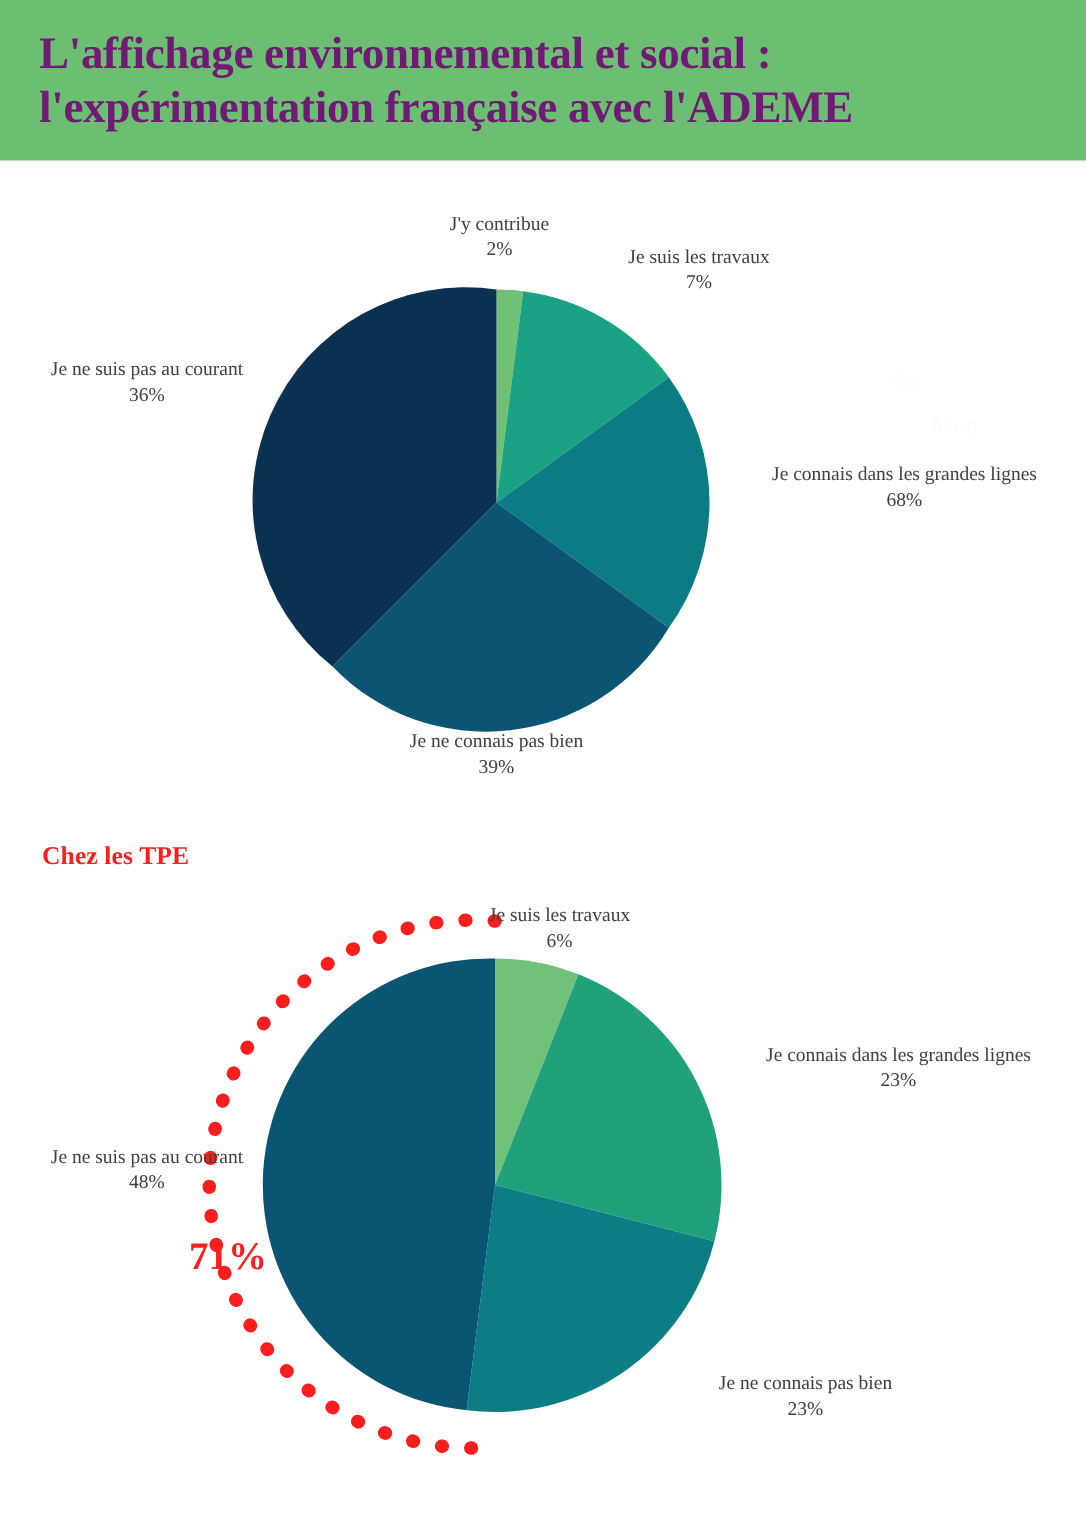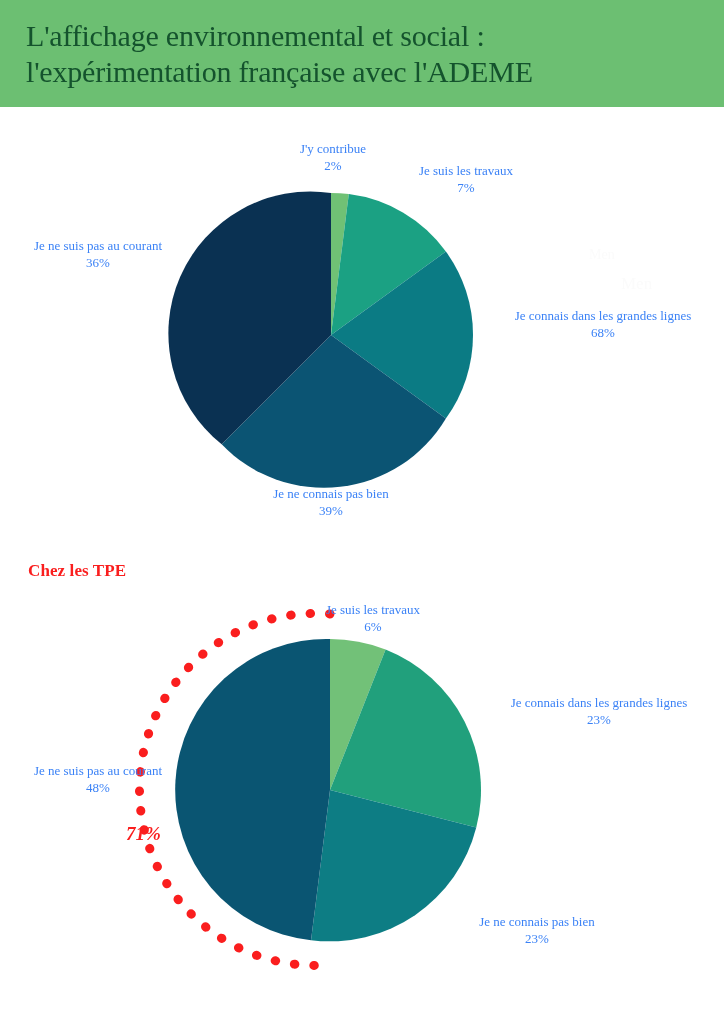--- a/index.html
+++ b/index.html
@@ -21,23 +21,23 @@
     position: absolute;
     left: 0; top: 0;
     width: 724px; height: 107px;
     background: #6cbf72;
     display: flex;
     flex-direction: column;
     justify-content: center;
     padding: 0 26px;
   }
   .header-line {
-    color: #14532d;
+    color: #701a75;
     font-family: "Liberation Serif", "DejaVu Serif", serif;
-    font-weight: normal;
+    font-weight: bold;
     font-size: 30px;
     line-height: 36px;
     letter-spacing: -0.2px;
     white-space: nowrap;
   }
 
   
   .section-heading {
     position: absolute;
     color: #fa1e1e;
@@ -46,38 +46,37 @@
     font-size: 17px;
     letter-spacing: 0.1px;
   }
 
   
   .pie-wrap { position: absolute; }
 
   
   .pie-label {
     position: absolute;
-    color: #3b82f6;
+    color: #404040;
     font-family: "Liberation Serif", "DejaVu Serif", serif;
     font-size: 13px;
     line-height: 17px;
     white-space: nowrap;
   }
   .pie-label .lbl-name { display: block; }
   .pie-label .lbl-pct  { display: block; }
   .pie-label.ctr { text-align: center; }
 
   
   .callout-value {
     position: absolute;
     color: #fa1e1e;
     font-family: "Liberation Serif", "DejaVu Serif", serif;
     font-weight: bold;
-    font-size: 19px;
-    font-style: italic;
+    font-size: 26px;
   }
 
   
   .watermark {
     position: absolute;
     color: #fbfbfb;
     font-family: "Liberation Serif", "DejaVu Serif", serif;
     font-size: 14px;
     user-select: none;
   }

